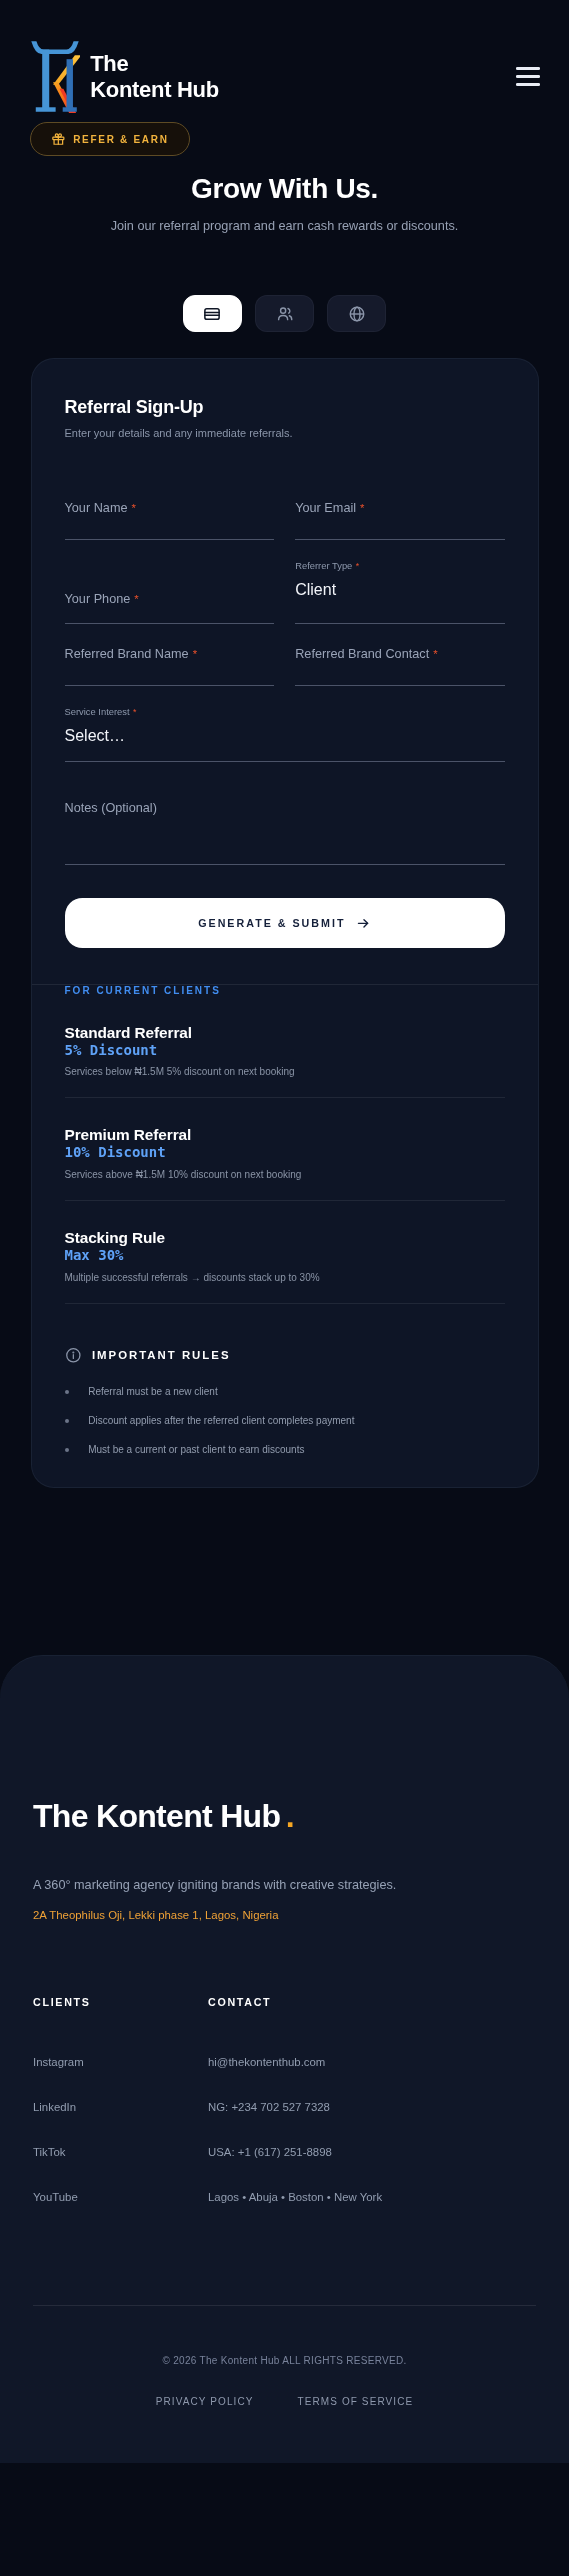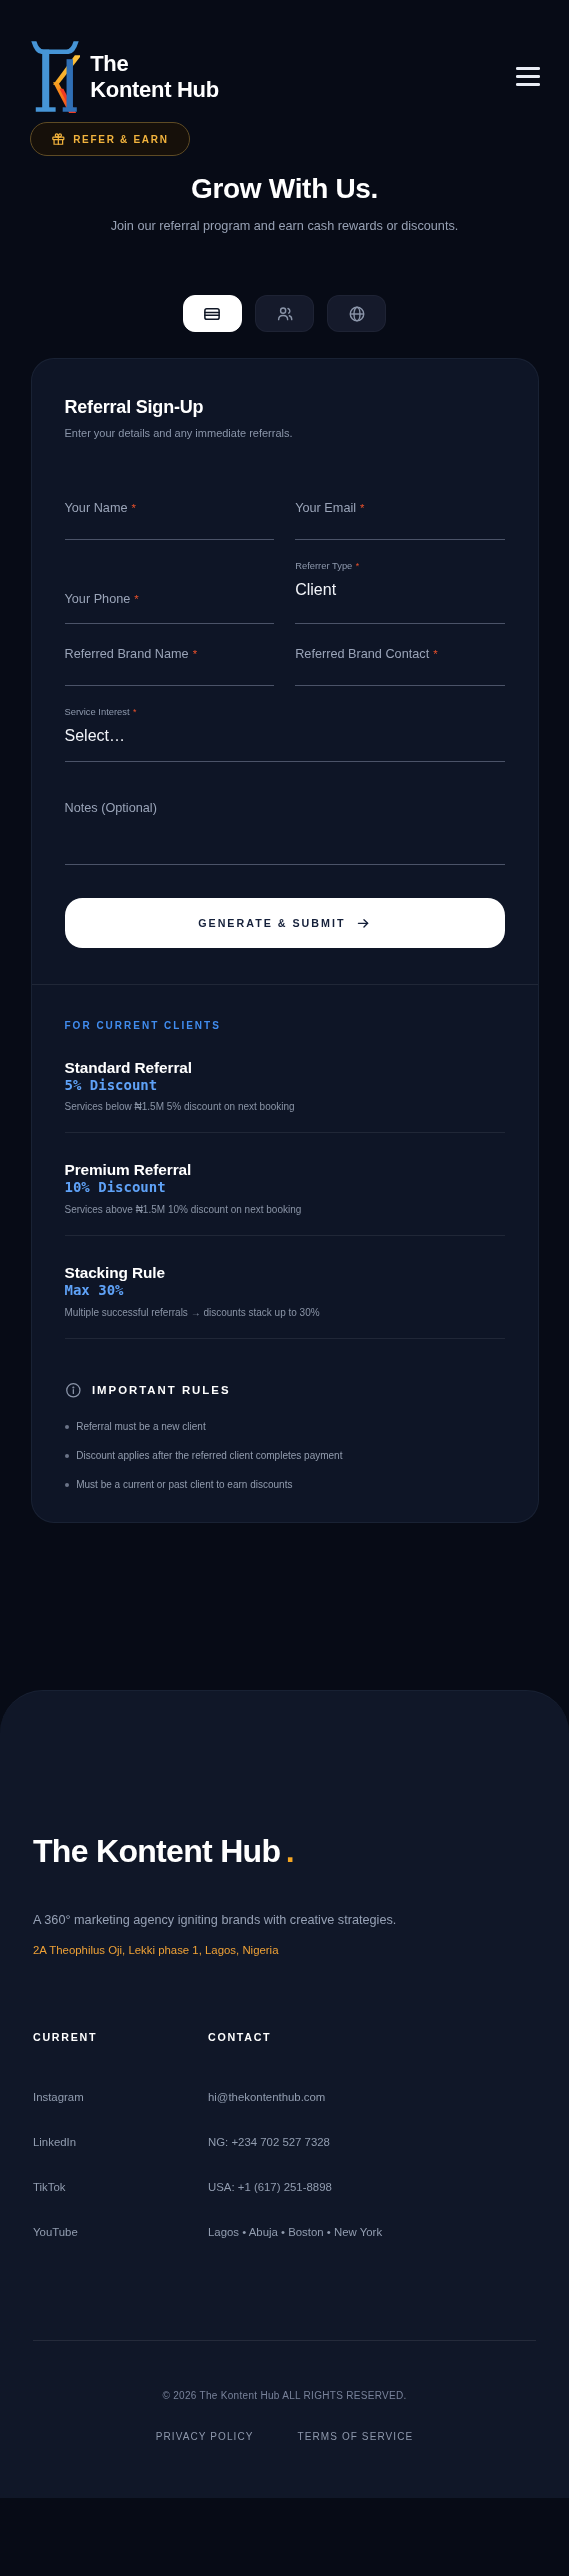--- a/index.html
+++ b/index.html
@@ -64,31 +64,31 @@
   .f-select { height:56px; margin-top:20px; }
   .f-notes { height:64px; margin-top:39px; }
   .submit {
     margin-top:33px; width:100%; height:50px; border:none; cursor:pointer;
     background:#ffffff; border-radius:17.4px;
     display:flex; align-items:center; justify-content:center; gap:10.7px;
     color:#15203a; font-family:"Liberation Sans",sans-serif;
     font-size:10.7px; font-weight:700; letter-spacing:2px;
   }
   .card-div { height:0.7px; background:rgba(255,255,255,0.08); margin:36px -33px 0; }
-  .clients-label { margin-top:35px; font-size:10px; font-weight:800; letter-spacing:2px; color:#418df0; }
+  .clients-label { font-size:10px; font-weight:800; letter-spacing:2px; color:#418df0; }
   .tier { padding:28px 0 20px; border-bottom:0.7px solid rgba(255,255,255,0.08); }
   .tier-top { display:flex; align-items:baseline; justify-content:space-between;flex-direction:column; }
   .tier-title { font-size:15.4px; font-weight:800; letter-spacing:-0.1px; }
   .tier-val { font-family:"DejaVu Sans Mono", monospace; font-size:14px; font-weight:700; color:#5fa2f7; }
   .tier-desc { margin-top:8.7px; font-size:10px; color:#8a94a6; }
   .rules { margin-top:43px; }
   .rules-head { display:flex; align-items:center; gap:10.7px;margin-top:13px; }
   .rules-head .t { font-size:11.4px; font-weight:800; letter-spacing:2px; }
   .rules-list { margin-top:23px; list-style:none; }
-  .rules-list li { display:flex; gap:7px; margin-top:18px; font-size:10px; color:#929cae;text-align:right; }
+  .rules-list li { display:flex; gap:19px; margin-top:18px; font-size:10px; color:#929cae;text-align:right; }
   .rules-list li:first-child { margin-top:0; }
   .dot { flex:0 0 auto; width:4.7px; height:4.7px; border-radius:50%; background:#6b7488; margin-top:3.3px; }
   
   .footer {
     margin-top:167px; border-radius:43px 43px 0 0;
     background:#101728; border-top:0.7px solid rgba(148,163,199,0.07);
     padding:142px 33px 56px;
   }
   .f-brand { font-size:32px; font-weight:800; letter-spacing:-0.7px; }
   .f-brand .f-dot { color:#f5a623; margin-left:5.4px; }
@@ -307,21 +307,21 @@
 
 <div class="footer">
   <div class="f-brand">
     <span>The Kontent Hub</span><span class="f-dot">.</span>
   </div>
   <p class="f-tag">A 360° marketing agency igniting brands with creative strategies.</p>
   <p class="f-addr">2A Theophilus Oji, Lekki phase 1, Lagos, Nigeria</p>
 
   <div class="f-cols">
     <div>
-      <div class="f-col-h">CURRENT</div>
+      <div class="f-col-h">CLIENTS</div>
       <ul class="f-list">
         <li>Instagram</li>
         <li>LinkedIn</li>
         <li>TikTok</li>
         <li>YouTube</li>
       </ul>
     </div>
     <div>
       <div class="f-col-h">CONTACT</div>
       <ul class="f-list">

